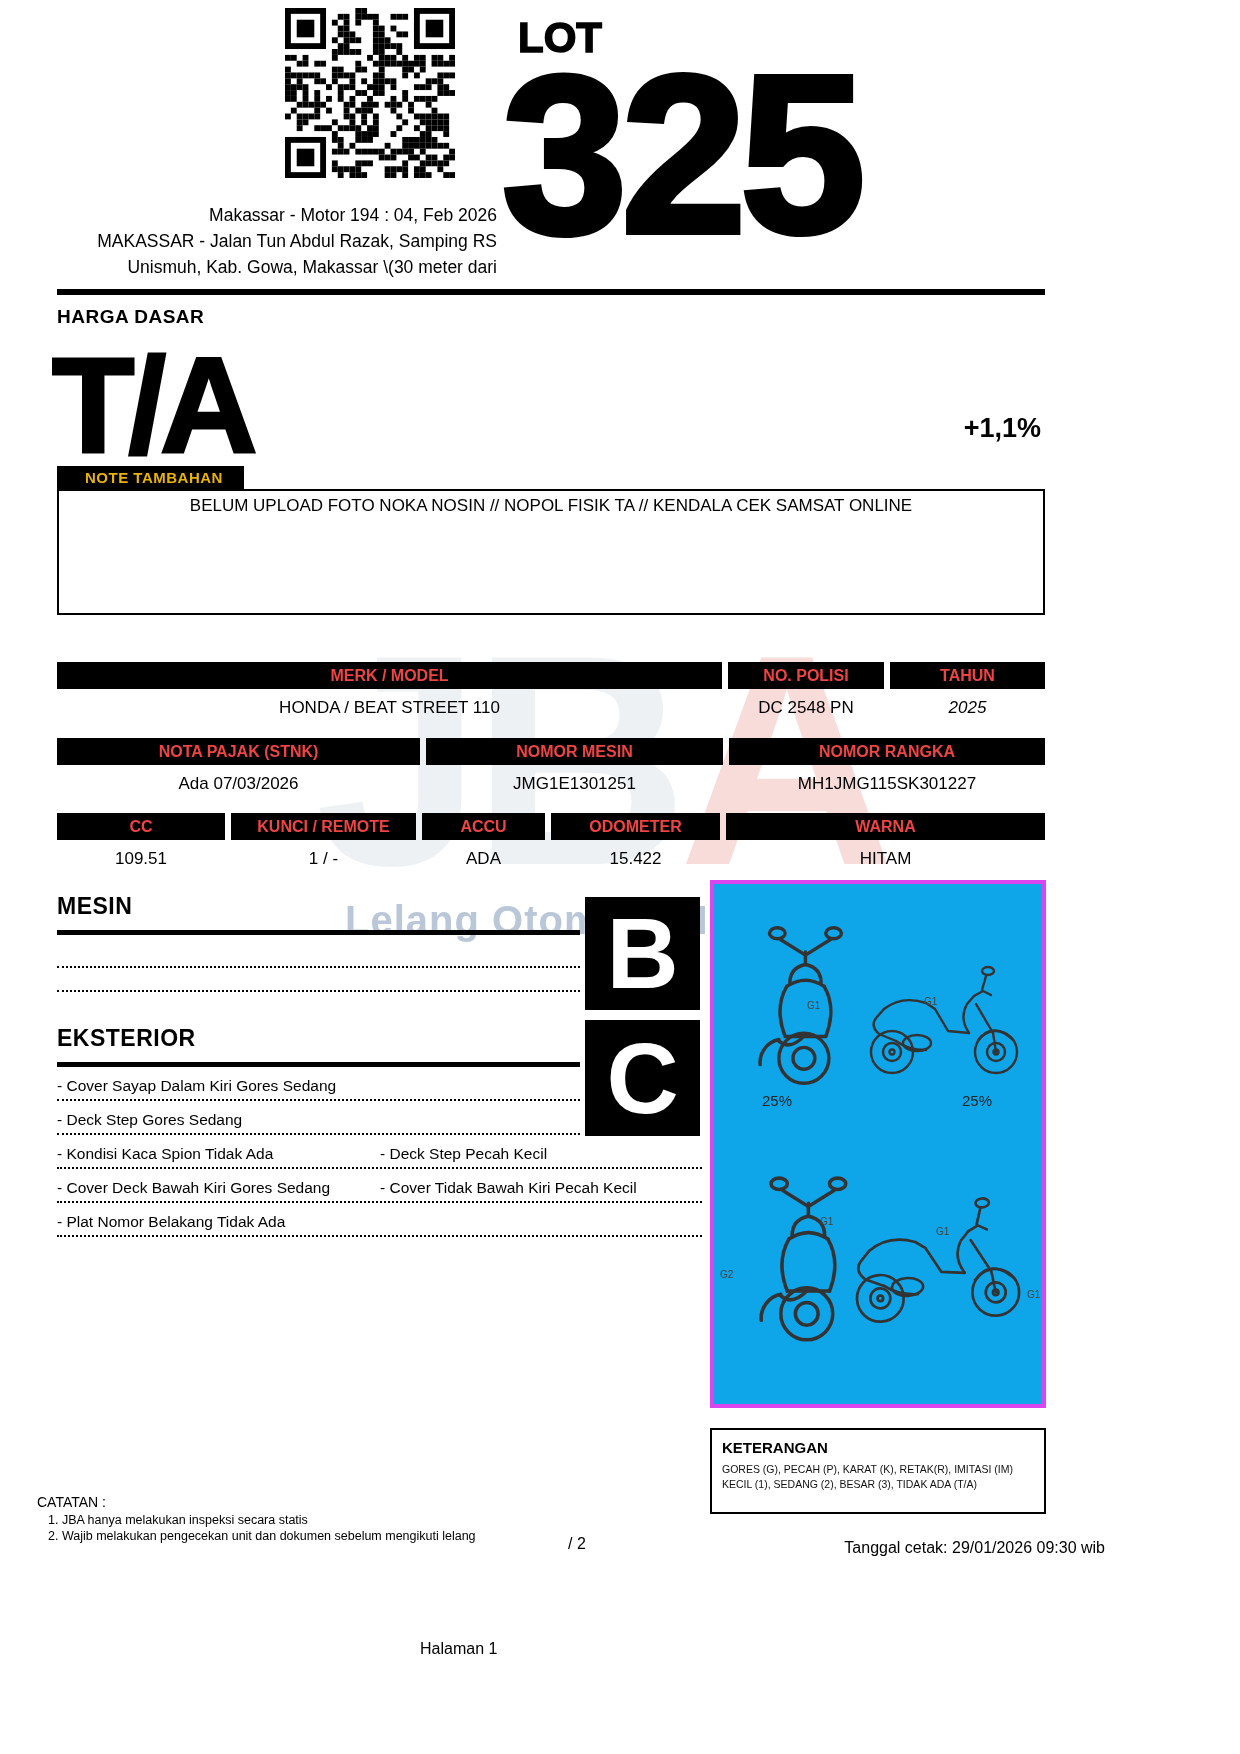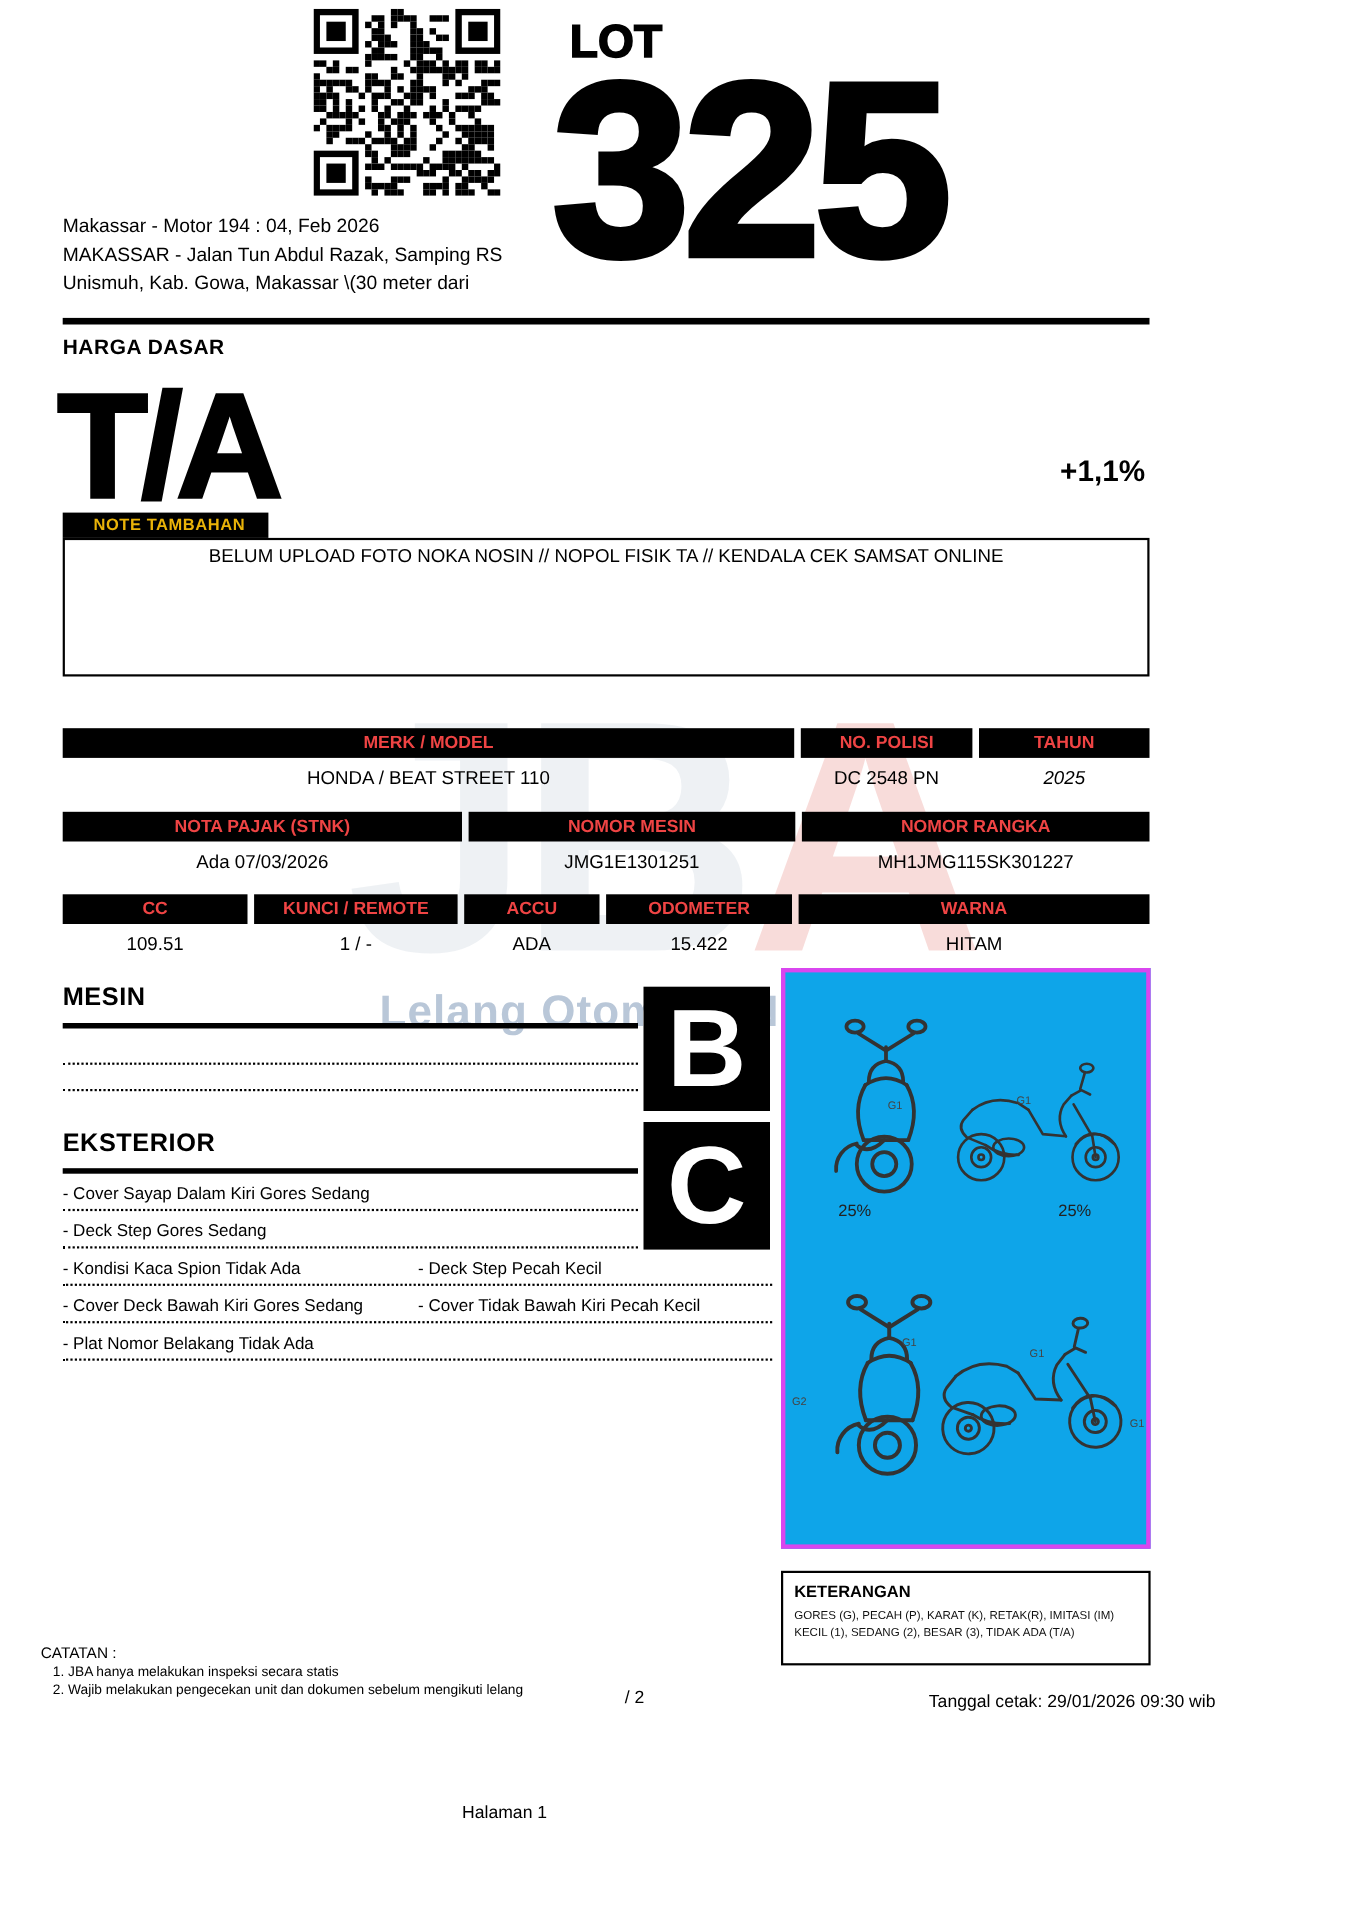--- a/index.html
+++ b/index.html
@@ -433,21 +433,21 @@
         <rect x="140.69" y="11.72" width="17.59" height="17.59" fill="#000"></rect>
         <rect x="0.00" y="128.97" width="41.03" height="41.03" fill="#000"></rect>
         <rect x="5.86" y="134.83" width="29.31" height="29.31" fill="#fff"></rect>
         <rect x="11.72" y="140.69" width="17.59" height="17.59" fill="#000"></rect>
       </svg>
   </div>
 
   <div class="abs lot-label" style="left:518px;top:14px;">LOT</div>
   <div class="abs lot-number" style="left:502px;top:62px;">325</div>
 
-  <div class="abs venue" style="left:57px;top:192px;width:440px;">
+  <div class="abs venue" style="left:57px;top:202px;width:440px;text-align:right;">
     <div>Makassar - Motor 194 : 04, Feb 2026</div>
     <div>MAKASSAR - Jalan Tun Abdul Razak, Samping RS</div>
     <div>Unismuh, Kab. Gowa, Makassar \(30 meter dari</div>
   </div>
 
   <div class="abs rule"></div>
 
   <div class="abs harga-label" style="left:57px;top:306px;">HARGA DASAR</div>
   <div class="abs price-value" style="left:52px;top:338px;">T/A</div>
   <div class="abs percent" style="left:945px;top:413px;width:96px;text-align:right;">+1,1%</div>

